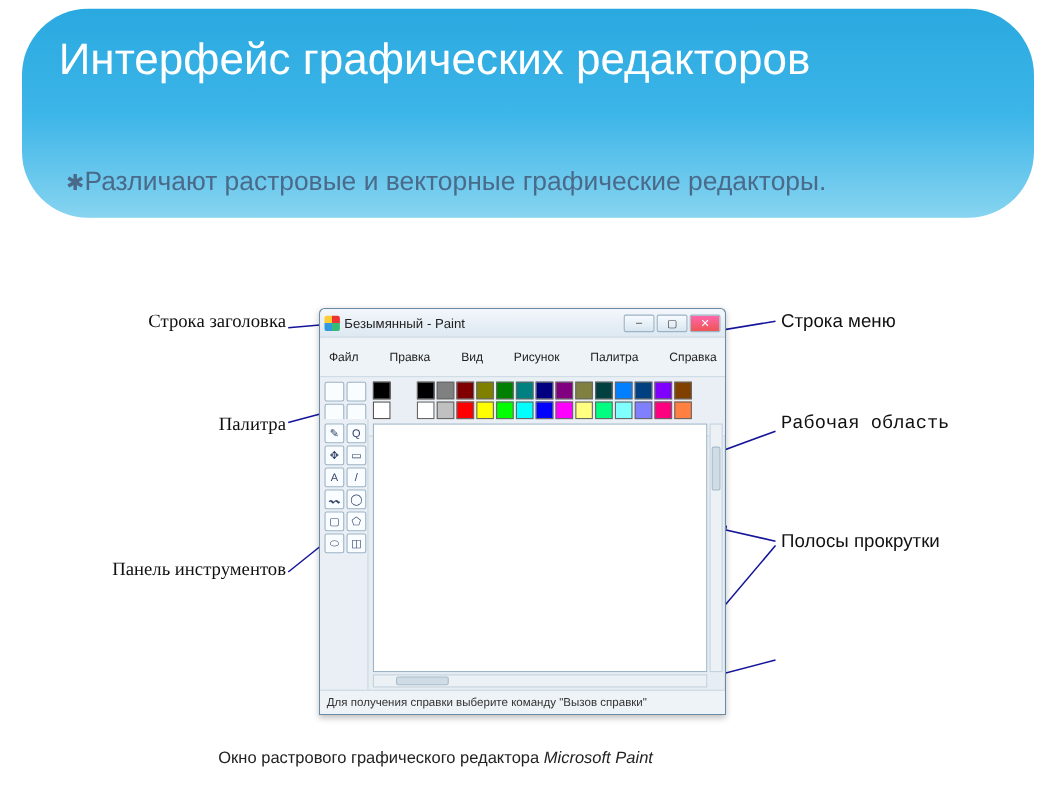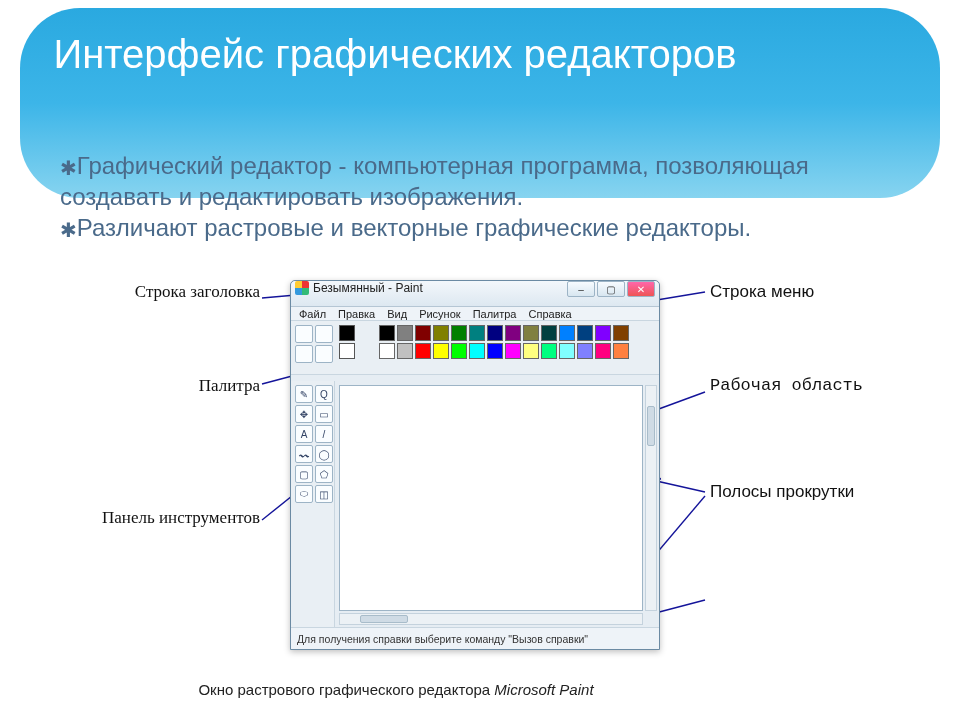--- a/index.html
+++ b/index.html
@@ -17,28 +17,28 @@
   .lbl-left { text-align: right; width: 170px; font-family: Liberation Serif, serif; }
   .lbl-right { text-align: left; width: 170px; }
   .caption { position: absolute; bottom: 22px; left: 0; width: 792px; text-align: center; font-size: 15px; color: #222; }
   .caption .em { font-style: italic; }
 
   
   .paint-window { position: absolute; left: 290px; top: 0px; width: 370px; height: 370px;
     background: #e6edf3; border: 1px solid #6b8aa3; border-radius: 5px 5px 0 0;
     box-shadow: 0 2px 6px rgba(0,0,0,0.25); }
   .titlebar { height: 26px; background: linear-gradient(#f3f7fb,#dde8f1); border-bottom: 1px solid #b5c6d4;
-    display: flex; align-items: flex-start; padding: 0 4px; font-size: 12px; color: #222; border-radius: 5px 5px 0 0;}
+    display: flex; align-items: center; padding: 0 4px; font-size: 12px; color: #222; border-radius: 5px 5px 0 0;}
   .titlebar .appicon { width: 14px; height: 14px; margin-right: 4px; background:
     conic-gradient(#e33 0 90deg,#3b7 90deg 180deg,#39d 180deg 270deg,#fc3 270deg 360deg); border-radius: 2px; }
   .titlebar .spacer { flex: 1; }
   .winbtns { display: flex; gap: 2px; }
   .winbtn { width: 28px; height: 16px; background: linear-gradient(#f7fbff,#d8e6f0); border: 1px solid #9db4c6; border-radius: 2px; font-size: 10px; display:flex; align-items:center; justify-content:center; color:#333;}
   .winbtn.close { background: linear-gradient(#f6a,#e55); color:#fff;}
-  .menubar { height: 14px; background: #eef3f8; border-bottom: 1px solid #c9d6e0; display: flex; gap: 12px; padding: 0 8px; font-size: 11px; align-items: center; color: #222;}
+  .menubar { height: 36px; background: #eef3f8; border-bottom: 1px solid #c9d6e0; display: flex; gap: 28px; padding: 0 8px; font-size: 11px; align-items: center; color: #222;}
   .toolrow { height: 54px; display: flex; border-bottom: 1px solid #c9d6e0; background:#e9eff4;}
   .toolrow .toolgrid { width: 44px; display: grid; grid-template-columns: repeat(2,18px); grid-auto-rows: 18px; gap: 2px; padding: 4px; }
   .toolrow .mini { width:18px;height:18px;background:#fafdff;border:1px solid #9db4c6;border-radius:2px;}
   .toolrow .fgbg { width: 40px; padding: 4px; display:flex; flex-direction:column; gap:2px;}
   .fgbg .sw { width:16px;height:16px;border:1px solid #555;}
   .fgbg .sw.black{background:#000;} .fgbg .sw.white{background:#fff;}
   .palette { flex:1; padding: 4px; display: grid; grid-template-columns: repeat(14, 16px); grid-auto-rows: 16px; gap: 2px; align-content: start;}
   .palette .c { border:1px solid #666;}
   .body { position:absolute; top: 100px; left:0; right:0; bottom: 22px; display:flex;}
   .sidebar { width: 44px; background: #e9eff4; border-right:1px solid #c9d6e0; display:grid; grid-template-columns: repeat(2,18px); grid-auto-rows: 18px; gap:2px; padding:4px; align-content:start;}
@@ -54,21 +54,20 @@
   
   .arrow { stroke: #14149a; stroke-width: 1.4; fill: none; }
   .arrowhead { fill: #14149a; }
 </style>
 </head>
 <body>
 
 <div class="slide-bg"></div>
 <div class="title">Интерфейс графических редакторов</div>
 <div class="desc">
-  <div><span class="bullet">✱</span><span>Графический редактор - компьютерная программа, позволяющая создавать и редактировать изображения.</span></div>
   <div><span class="bullet">✱</span><span>Различают растровые и векторные графические редакторы.</span></div>
 </div>
 
 <div class="diagram">
 
   <div class="label lbl-left" style="left:90px; top:2px;">Строка заголовка</div>
   <div class="label lbl-left" style="left:90px; top:96px;">Палитра</div>
   <div class="label lbl-left" style="left:90px; top:228px;">Панель инструментов</div>
 
   <div class="label lbl-right" style="left:710px; top:2px;">Строка меню</div>

